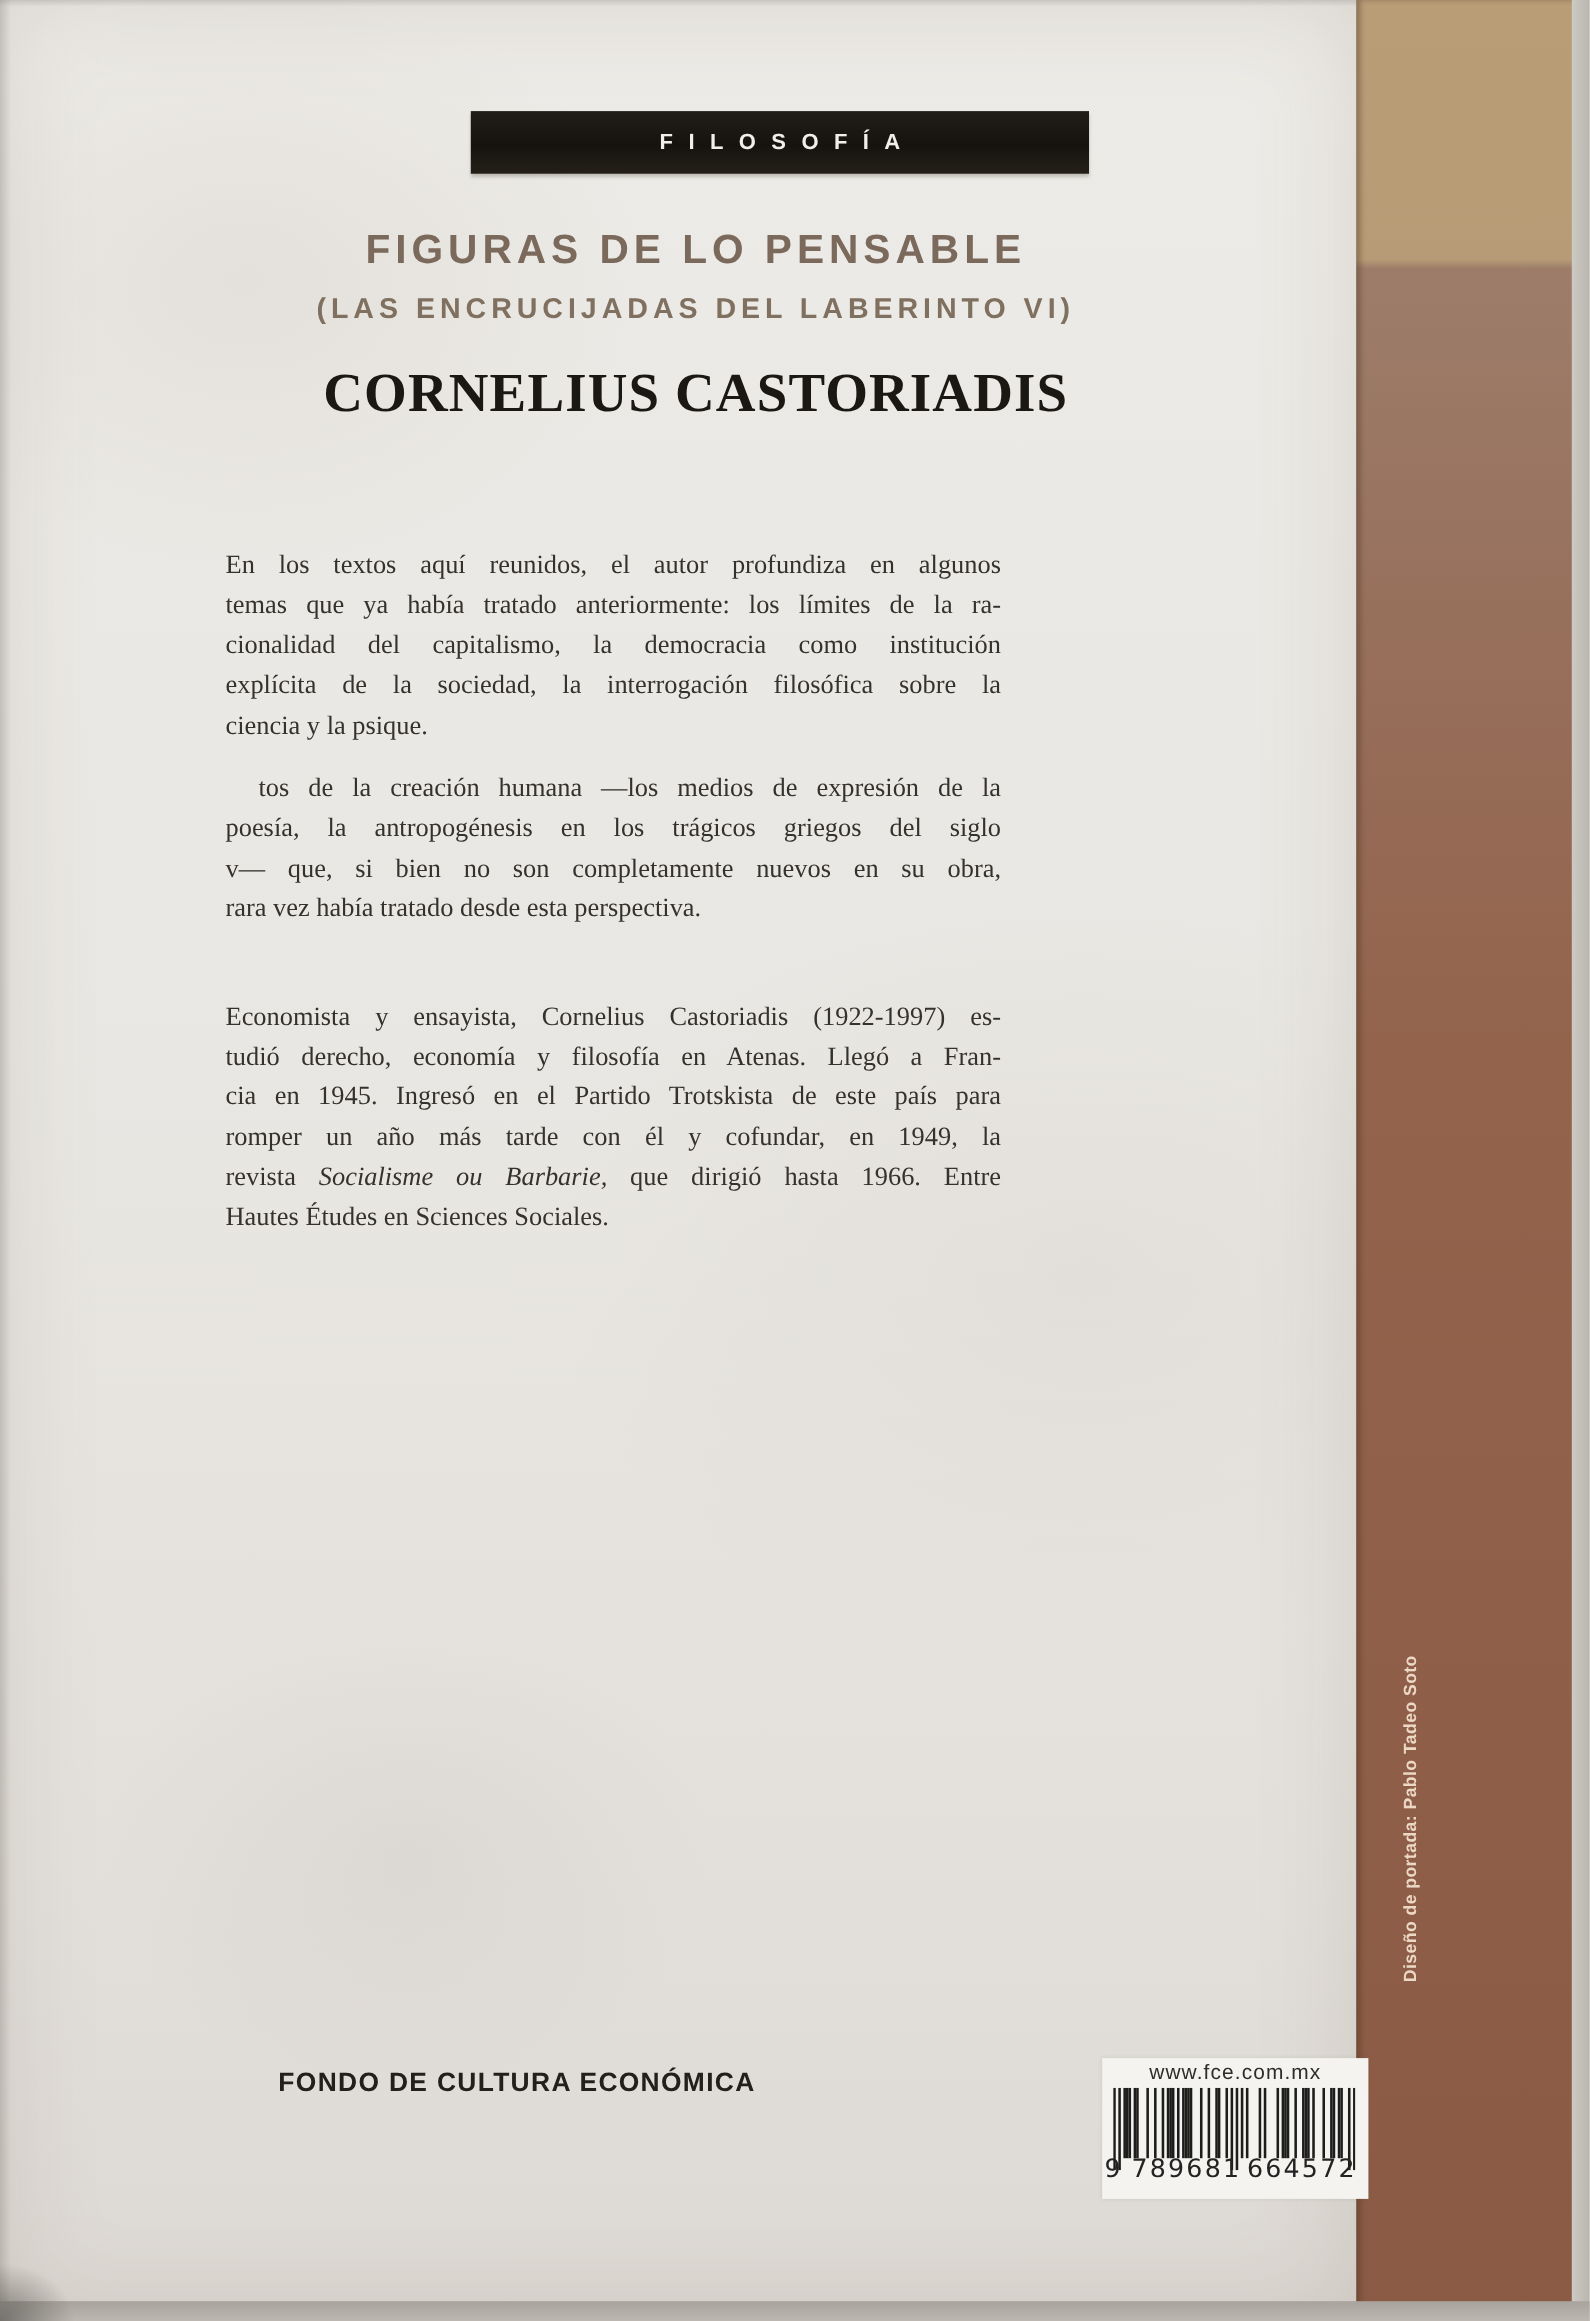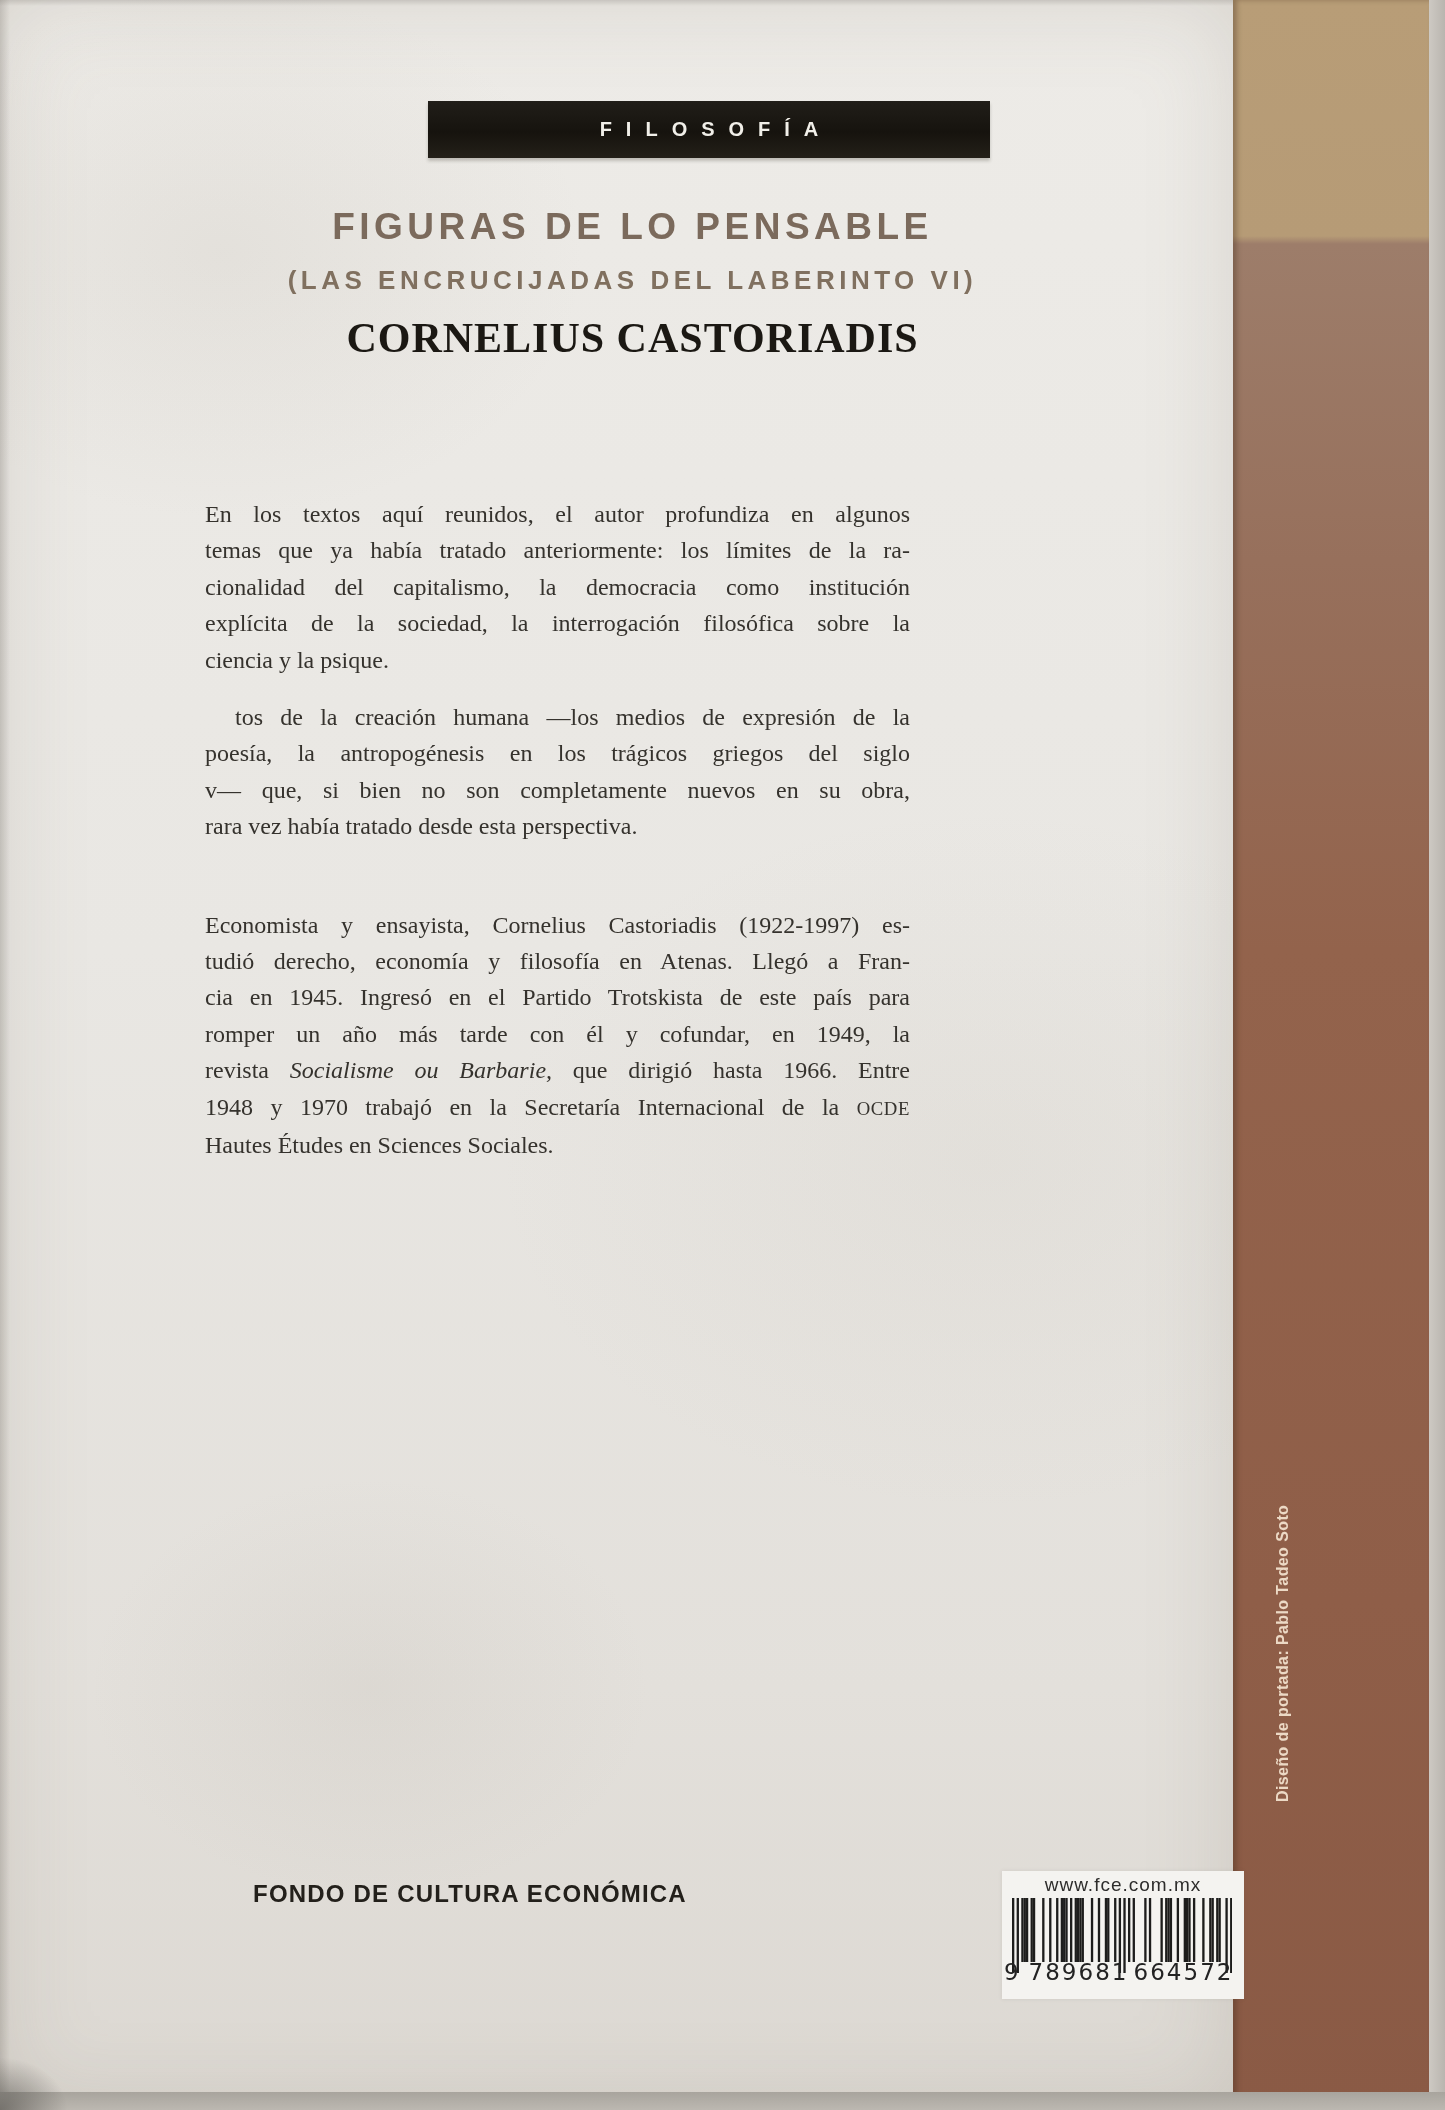--- a/index.html
+++ b/index.html
@@ -27,21 +27,21 @@
           box-shadow:0 3px 3px rgba(60,55,45,0.25);}
   .banner span{color:#f1efe9;font-size:20px;font-weight:700;
           letter-spacing:14px;padding-left:14px;}
 
   
   .head-wrap{position:absolute;left:205px;width:855px;text-align:center;}
   .title{top:206px;font-size:37px;font-weight:700;letter-spacing:4.5px;
          color:#7b6a5c;}
   .subtitle{top:265px;font-size:26px;font-weight:700;letter-spacing:4.5px;
          color:#80705f;}
-  .author{top:314px;font-family:"Liberation Serif",serif;font-size:42px;
+  .author{top:328px;font-family:"Liberation Serif",serif;font-size:50px;
          font-weight:700;letter-spacing:1px;color:#1b1813;}
 
   
   .synopsis{position:absolute;left:205px;top:496px;width:705px;
             font-family:"Liberation Serif",serif;font-size:24px;
             line-height:36.4px;color:#35322d;}
   .para + .para{margin-top:21px;}
   .para:last-child{margin-top:62px;}
   .line{text-align:justify;text-align-last:justify;white-space:nowrap;}
   .line.lastline{text-align-last:left;}
@@ -115,21 +115,20 @@
           <div class="line"><span>poesía, la antropogénesis en los trágicos griegos del siglo</span></div>
           <div class="line"><span>v— que, si bien no son completamente nuevos en su obra,</span></div>
           <div class="line lastline"><span>rara vez había tratado desde esta perspectiva.</span></div>
         </div>
         <div class="para">
           <div class="line"><span>Economista y ensayista, Cornelius Castoriadis (1922-1997) es-</span></div>
           <div class="line"><span>tudió derecho, economía y filosofía en Atenas. Llegó a Fran-</span></div>
           <div class="line"><span>cia en 1945. Ingresó en el Partido Trotskista de este país para</span></div>
           <div class="line"><span>romper un año más tarde con él y cofundar, en 1949, la</span></div>
           <div class="line"><span>revista </span><span class="it">Socialisme ou Barbarie,</span><span> que dirigió hasta 1966. Entre</span></div>
-          <div class="line"><span>1948 y 1970 trabajó en la Secretaría Internacional de la </span><span class="sc">OCDE</span></div>
           <div class="line lastline"><span>Hautes Études en Sciences Sociales.</span></div>
         </div>
       </div>
 
     <div class="publisher">FONDO DE CULTURA ECONÓMICA</div>
 
     <div class="sticker">
       <div class="site">www.fce.com.mx</div>
       <svg class="bars" xmlns="http://www.w3.org/2000/svg" viewBox="0 0 220.4 75" width="220.4" height="75">
           <rect x="0.00" y="0" width="2.32" height="75" fill="#1d1d1c"></rect>

